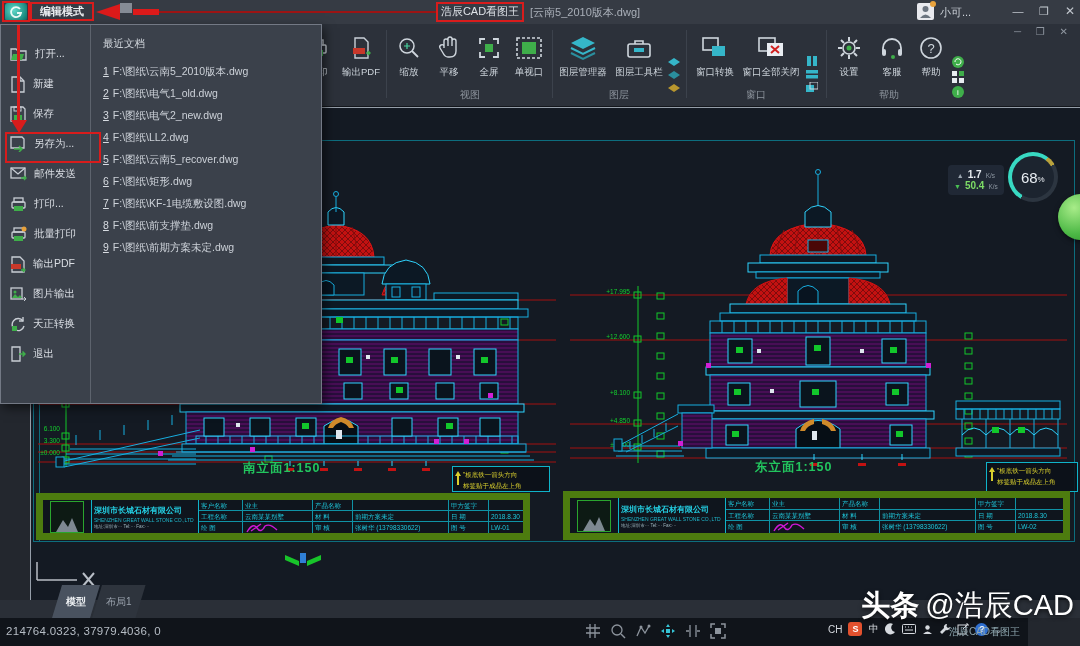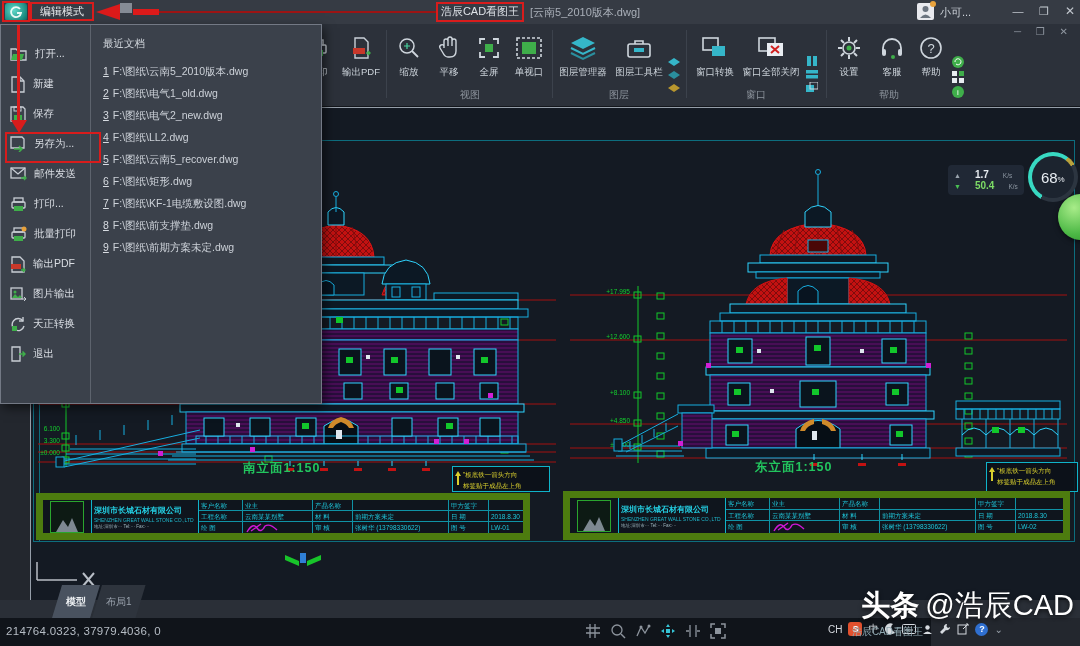--- a/index.html
+++ b/index.html
@@ -7,21 +7,21 @@
     font-family:"Liberation Sans","DejaVu Sans",sans-serif;-webkit-font-smoothing:antialiased;}
   .abs{position:absolute;}
 
   
   .titlebar{position:absolute;left:0;top:0;width:1080px;height:24px;background:#363b44;border-bottom:1px solid #1c2026;}
   .logo{position:absolute;left:5px;top:3px;width:22px;height:18px;border-radius:3px;
     background:radial-gradient(circle at 40% 40%,#5fd9c9,#1f8f84 70%,#11645e);display:flex;align-items:center;justify-content:center;}
   .logo svg{display:block}
   .ann-box{position:absolute;border:2px solid #d81c1c;box-sizing:border-box;z-index:51;}
   .editmode{position:absolute;left:33px;top:4px;width:58px;height:25px;line-height:15px;text-align:center;
-    color:#e8ebee;font-size:11px;font-weight:normal;z-index:52;border-radius:6px;}
+    color:#e8ebee;font-size:11px;font-weight:bold;z-index:52;border-radius:6px;}
   .ann-graybox{position:absolute;left:120px;top:3px;width:12px;height:10px;background:#858b95;z-index:51;}
   .ann-arrowhead{position:absolute;left:96px;top:4px;width:0;height:0;border-top:8px solid transparent;
     border-bottom:8px solid transparent;border-right:24px solid #dc1a1a;z-index:51;}
   .ann-arrowbar{position:absolute;left:133px;top:9px;width:26px;height:6px;background:#dc1a1a;z-index:51;}
   .ann-line{position:absolute;left:159px;top:11px;width:279px;height:2px;background:#9c1414;z-index:50;}
   .appname{position:absolute;left:438px;top:3px;width:84px;height:17px;line-height:17px;text-align:center;
     color:#dfe3e8;font-size:11px;z-index:52;}
   .appname-box{left:436px;top:2px;width:88px;height:20px;}
   .docname{position:absolute;left:530px;top:5px;color:#a9afb8;font-size:11px;}
   .avatar{position:absolute;left:917px;top:3px;width:17px;height:17px;background:#e9eaef;border-radius:2px;}
@@ -76,42 +76,42 @@
     font-size:6.5px;line-height:1.9;padding-left:2px;white-space:nowrap;overflow:hidden;}
   .tc.last{border-right:none;}.tc.bot{border-bottom:none;}
 
   .note{position:absolute;border:1px solid #0fb3c9;background:rgba(10,16,24,.85);color:#d8ce2e;
     font-size:6.5px;line-height:1.7;padding:2px 3px 2px 10px;box-sizing:border-box;}
   .note svg{position:absolute;left:2px;top:4px;}
 
   
   .monitor{position:absolute;left:917px;top:44px;display:flex;align-items:center;z-index:20;}
   .mon-speeds{background:rgba(34,44,56,.85);border-radius:4px;padding:4px 6px;margin-top:6px;}
-  .mon-row{display:flex;align-items:baseline;gap:14px;color:#e7ecf1;font-size:10px;font-weight:bold;}
+  .mon-row{display:flex;align-items:baseline;gap:4px;color:#e7ecf1;font-size:10px;font-weight:bold;justify-content:center;}
   .mon-row .tri{font-size:7px;color:#9aa4ae;}
   .mon-row .unit{font-size:6.5px;color:#8b95a0;font-weight:normal;}
   .mon-row.down{color:#7ddc66;}
   .mon-row.down .tri{color:#49c153;}
   .gauge{width:50px;height:50px;border-radius:50%;margin-left:4px;
     background:conic-gradient(from 210deg,#38d9c2 0 52%,#b9a23c 52% 58%,#2c3540 58% 100%);position:relative;}
   .gauge-inner{position:absolute;inset:4px;border-radius:50%;background:#1c242f;display:flex;
     align-items:center;justify-content:center;color:#e8edf2;font-size:15px;}
   .gauge-inner small{font-size:8px;margin-top:4px;}
   .fball{position:absolute;left:1027px;top:86px;width:46px;height:46px;border-radius:50%;z-index:21;
     background:radial-gradient(circle at 35% 30%,#a8ec89,#4cb845 60%,#2f8f2d);box-shadow:0 2px 5px rgba(0,0,0,.5);}
 
   
   .tabbar{position:absolute;left:0;top:600px;width:1080px;height:18px;background:#2a2f37;display:flex;align-items:flex-end;}
   .tab{height:17px;line-height:17px;font-size:10px;text-align:center;padding:8px 14px;
     clip-path:polygon(10px 0,100% 0,calc(100% - 10px) 100%,0 100%);}
   .tab.model{margin-left:52px;background:#49525f;color:#eceff2;font-weight:bold;}
   .tab.layout{margin-left:-8px;background:#2e343d;color:#9aa2ad;}
 
   
-  .statusbar{position:absolute;left:0;top:618px;width:931px;height:28px;background:#10141a;}
+  .statusbar{position:absolute;left:0;top:618px;width:1028px;height:28px;background:#10141a;}
   .coords{position:absolute;left:6px;top:7px;color:#b6bdc5;font-size:11.5px;letter-spacing:.3px;}
   .sicons{position:absolute;left:585px;top:5px;display:flex;gap:9px;align-items:center;}
   .ime{position:absolute;left:828px;top:4px;display:flex;gap:6px;align-items:center;color:#d6dadf;font-size:10px;}
   .sogou{width:14px;height:14px;border-radius:3px;background:#e2512e;color:#fff;font-size:9px;font-weight:bold;
     display:flex;align-items:center;justify-content:center;}
   .helpq{width:13px;height:13px;border-radius:50%;background:#2f6fd0;color:#fff;font-size:9px;font-weight:bold;
     display:flex;align-items:center;justify-content:center;}
   .tray{position:absolute;right:8px;top:7px;color:#8fa8b0;font-size:10px;}
 
   .watermark{position:absolute;right:6px;top:586px;z-index:60;color:#ffffff;font-size:29px;

